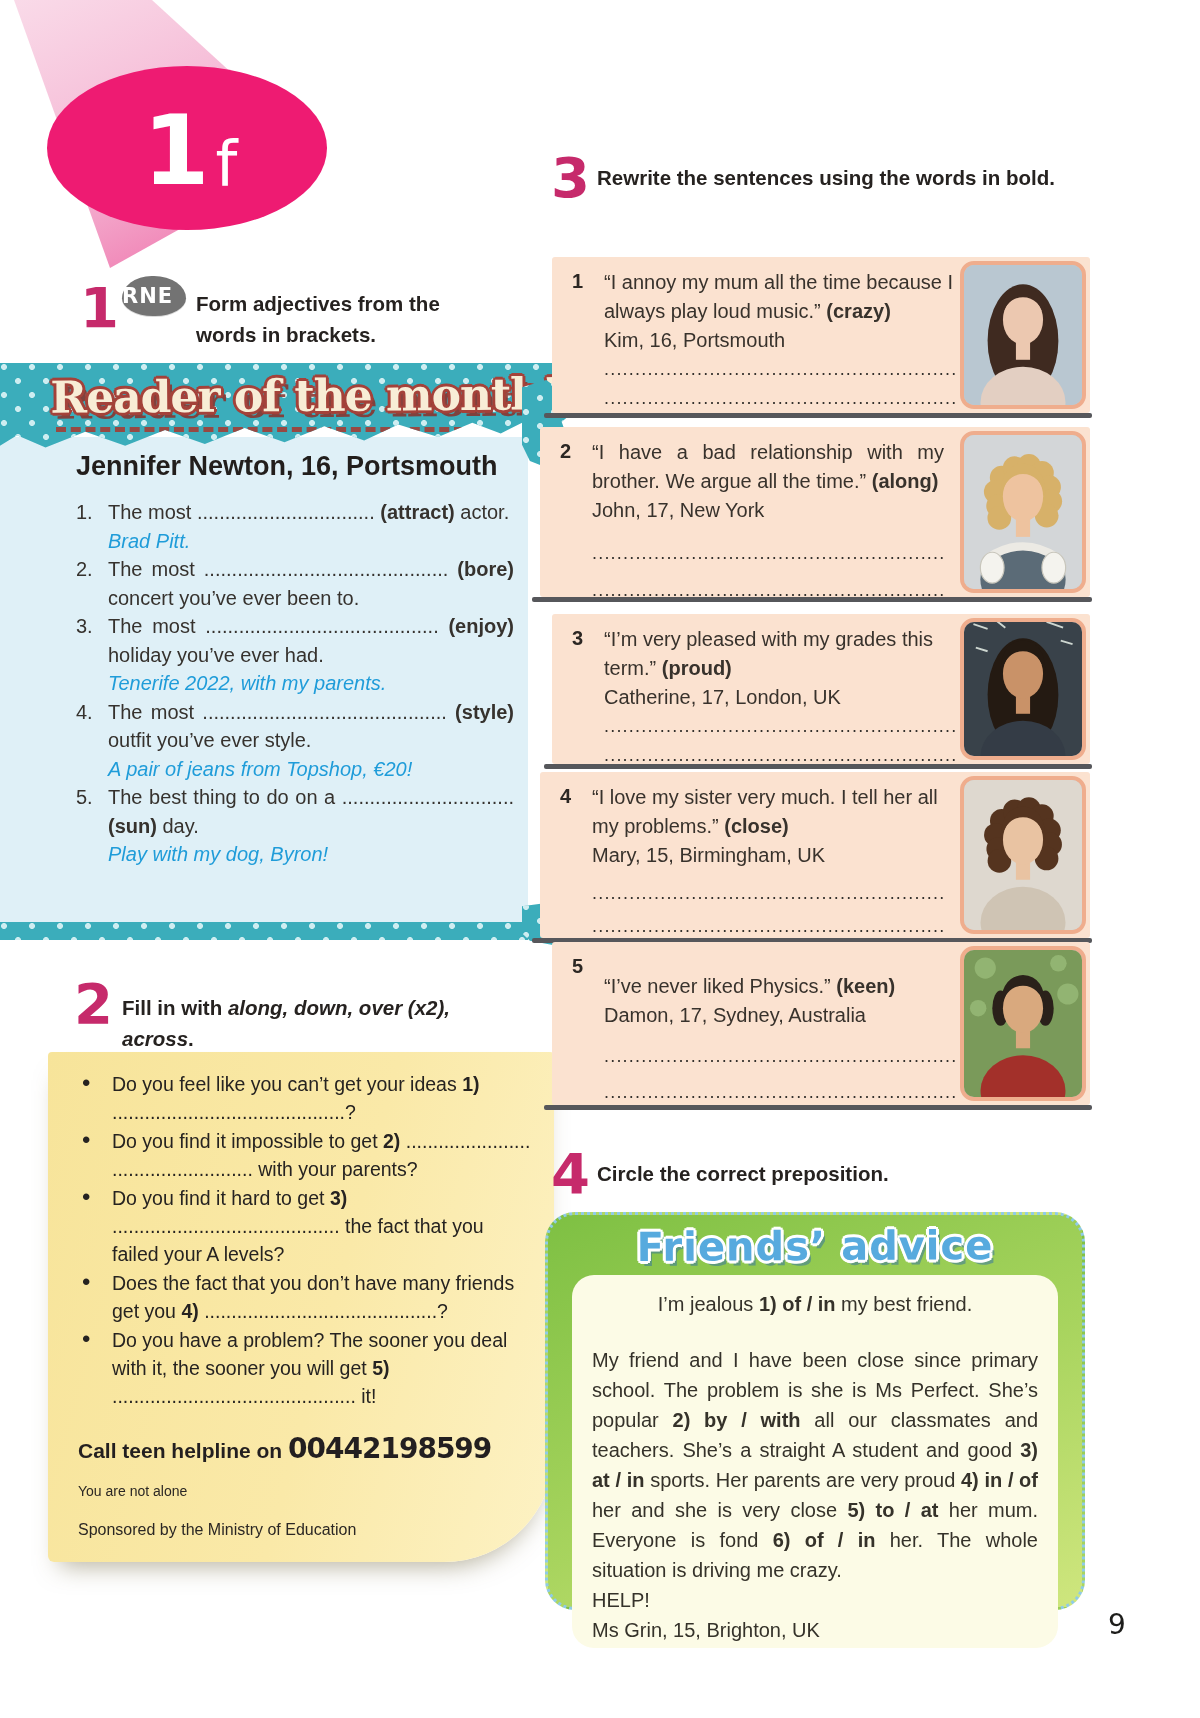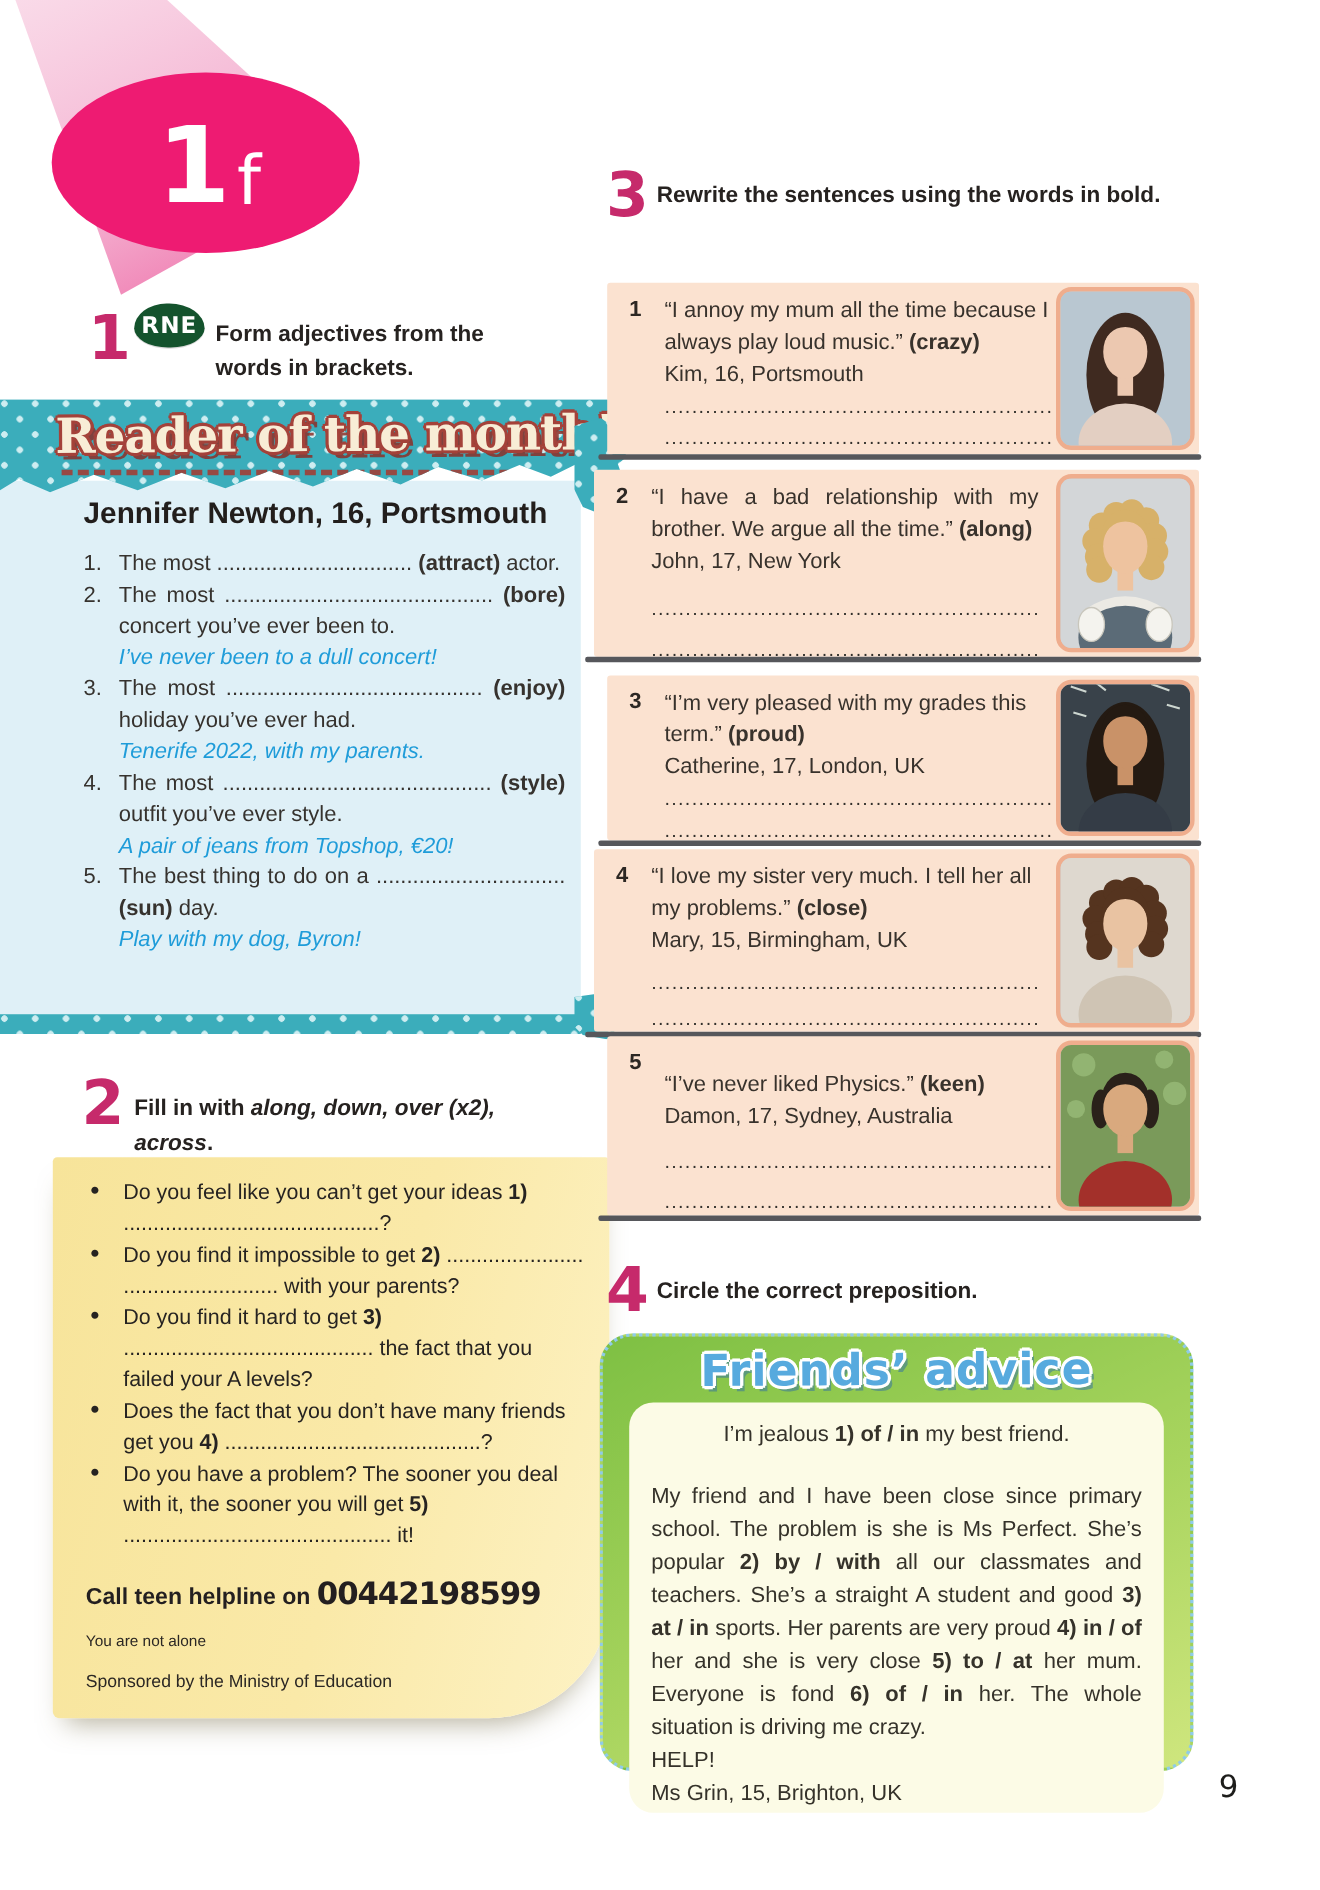--- a/index.html
+++ b/index.html
@@ -14,22 +14,22 @@
                display:flex;align-items:center;justify-content:center;color:#fff;}
   .badge-label .n1{font-size:96px;font-weight:bold;line-height:1;font-family:"DejaVu Sans",sans-serif;}
   .badge-label .nf{font-size:62px;line-height:1;margin:26px 0 0 6px;font-family:"DejaVu Sans",sans-serif;}
 
   
   .exnum{position:absolute;font-family:"DejaVu Sans",sans-serif;font-weight:bold;
          font-size:56px;line-height:1;color:#c62a6b;}
   .exinstr{position:absolute;font-weight:bold;font-size:20.5px;line-height:31px;color:#262220;}
 
   
-  .rne{position:absolute;left:122px;top:276px;width:64px;height:40px;background:#14532d;
-       border-radius:48% 52% 50% 50%/58% 58% 46% 46%;display:flex;align-items:center;justify-content:center;
+  .rne{position:absolute;left:122px;top:276px;width:64px;height:40px;background:#737373;
+       border-radius:48% 52% 50% 50%/58% 58% 46% 46%;display:flex;align-items:center;justify-content:flex-start;
        box-shadow:0 1px 0 rgba(0,0,0,.15);}
   .rne span{color:#fff;font-weight:bold;font-size:21px;letter-spacing:1px;font-family:"DejaVu Sans",sans-serif;}
 
   
   .reader{position:absolute;left:0;top:363px;width:528px;height:577px;}
   .dots-teal{background-color:#3badbb;
     background-image:radial-gradient(rgba(231,248,250,.85) 2.7px,transparent 3.2px),
                      radial-gradient(rgba(231,248,250,.85) 2.7px,transparent 3.2px);
     background-size:28px 28px;background-position:4px 4px,18px 18px;}
   .reader-banner{position:absolute;left:0;top:0;width:100%;height:88px;
@@ -130,25 +130,25 @@
     </div>
   <div class="exinstr" style="left:196px;top:288px;width:300px;">Form adjectives from the words in brackets.</div>
 
   <div class="reader">
     <div class="reader-body">
       <div class="reader-sub">Jennifer Newton, 16, Portsmouth</div>
       <div id="reader-items">
           <div class="ritem">
             <span class="rnum">1.</span>
             <div class="rline"><span>The most </span><span>................................ </span><span class="b">(attract)</span><span> actor.</span></div>
+            <div class="rans">Brad Pitt.</div>
           </div>
           <div class="ritem">
             <span class="rnum">2.</span>
             <div class="rline"><span>The  most  </span><span>............................................ </span><span class="b">(bore)</span><span> concert you’ve ever been to.</span></div>
-            <div class="rans">I’ve never been to a dull concert!</div>
           </div>
           <div class="ritem">
             <span class="rnum">3.</span>
             <div class="rline"><span>The  most  </span><span>.......................................... </span><span class="b">(enjoy)</span><span> holiday you’ve ever had.</span></div>
             <div class="rans">Tenerife 2022, with my parents.</div>
           </div>
           <div class="ritem">
             <span class="rnum">4.</span>
             <div class="rline"><span>The  most  </span><span>............................................ </span><span class="b">(style)</span><span> outfit you’ve ever style.</span></div>
             <div class="rans">A pair of jeans from Topshop, €20!</div>

